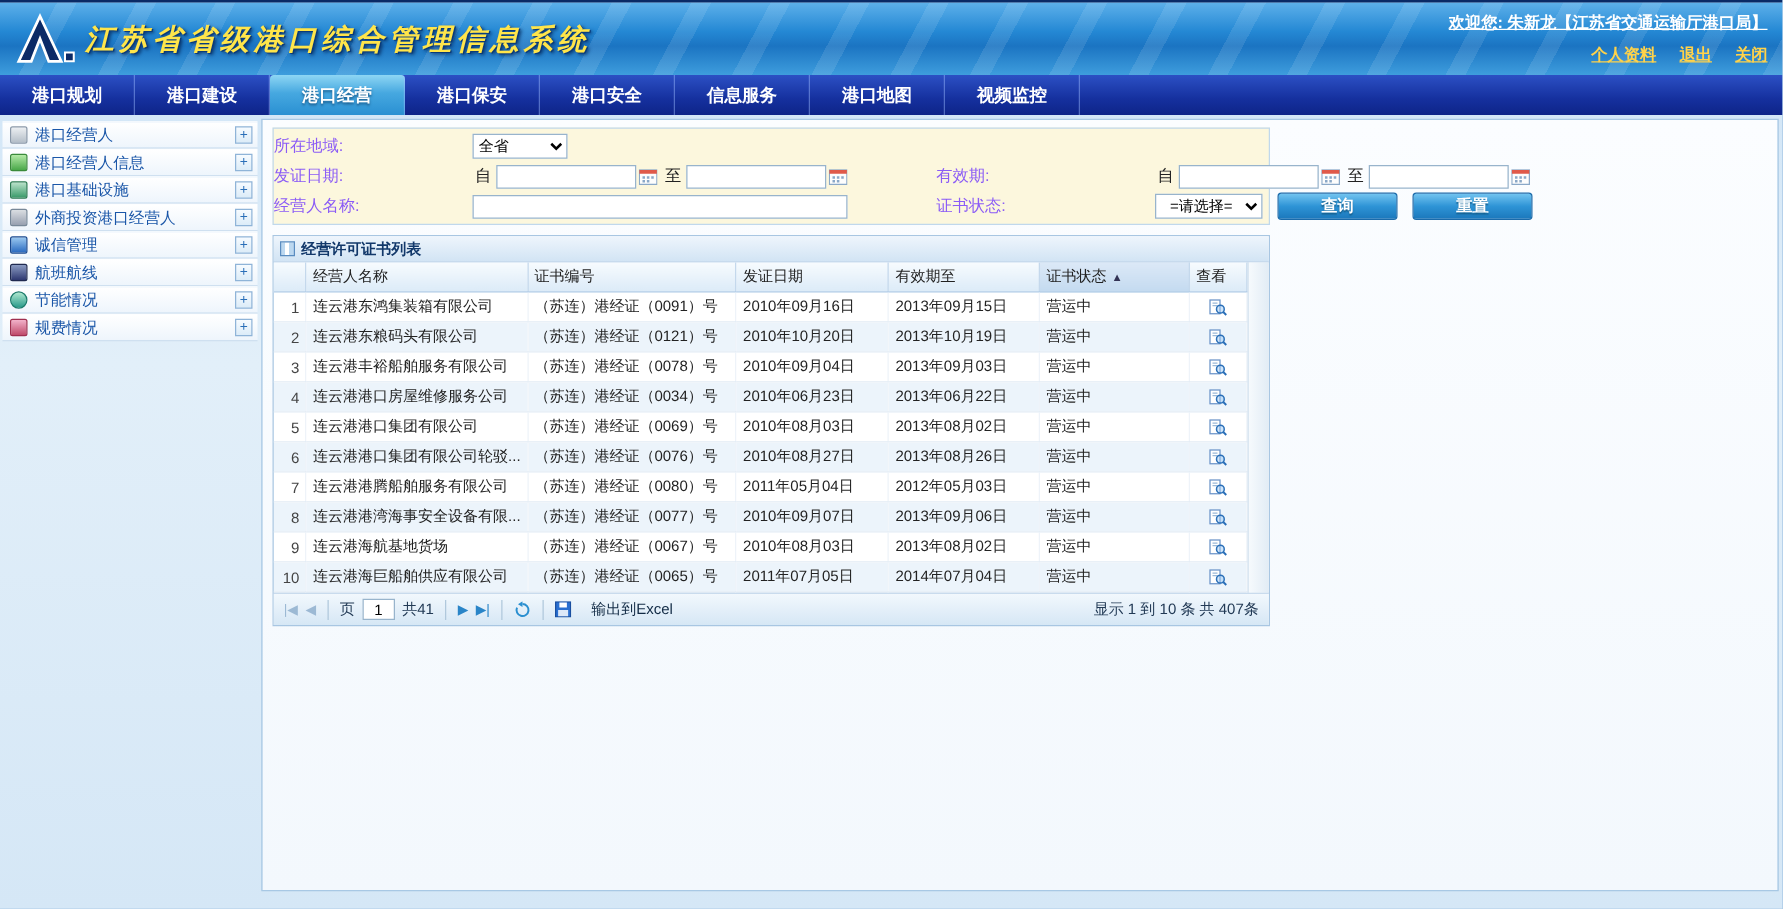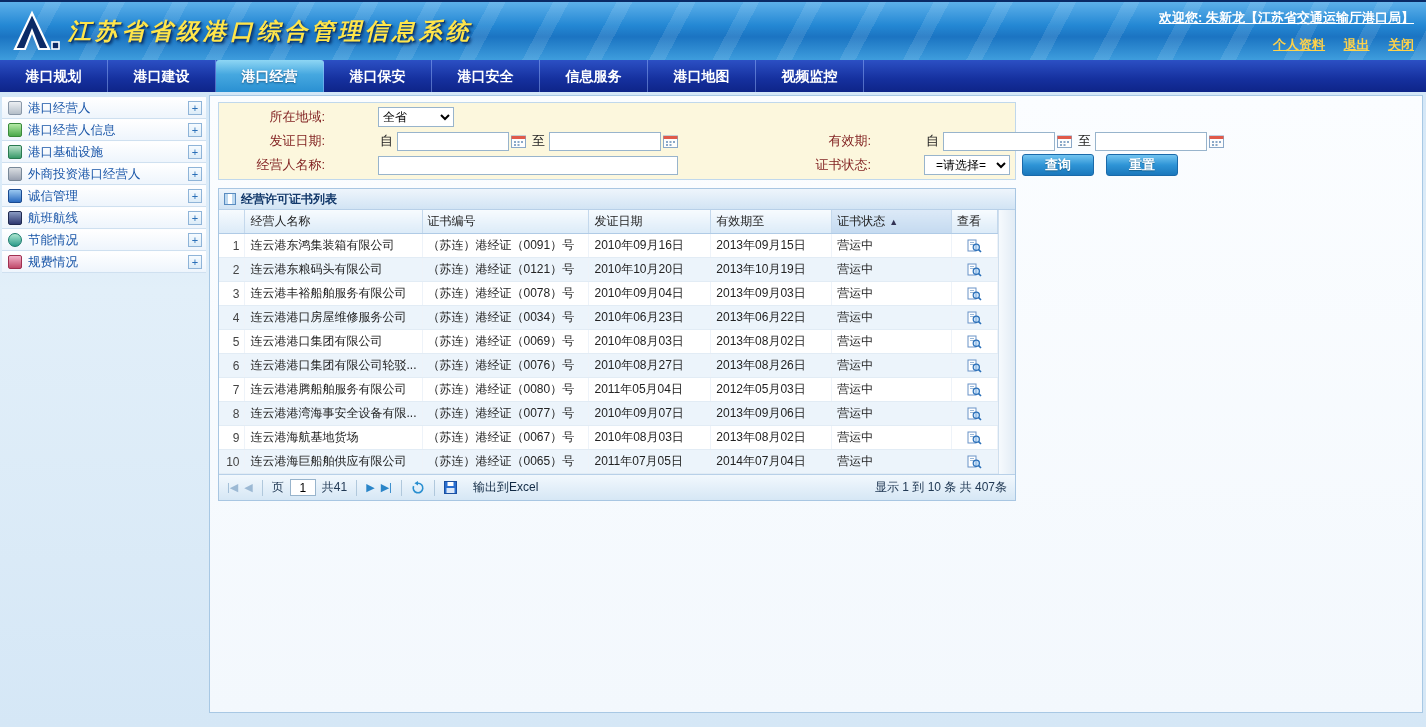--- a/index.html
+++ b/index.html
@@ -55,29 +55,29 @@
     color:#2a6fb8; font-size:11px; line-height:12px; text-align:center; cursor:pointer; }
   .plus::before { content:"+"; }
 
   .content { flex:1; margin-left:3px; margin-right:1px; height:618px;
     border:1px solid #a8c8e4; background:linear-gradient(180deg,#fbfdff,#f3f8fd);
     padding:6px 0 0 8px; }
 
   
   .search-panel { width:798px; border:1px solid #c0d8ec; background:#fcf7dd; padding:2px 0; }
   .s-row { display:grid; grid-template-columns:112px 418px 128px 1fr; align-items:center; height:24px; }
-  .s-lbl { text-align:right; padding-right:6px; font-size:13px; color:#7f1d1d; }
+  .s-lbl { padding-right:6px; font-size:13px; color:#8b5cf6; }
   .fld { display:flex; align-items:center;margin-left:47px; }
   .inp { height:19px; border:1px solid #98b4cc; background:#fff; font-size:12px; padding:0 3px; }
   .date-inp { width:112px; }
   .name-inp { width:300px; }
   .sel { height:20px; font-size:12px; border:1px solid #98b4cc; background:#fff; }
   .mini-lbl { font-size:13px; color:#222; margin:0 4px 0 2px; }
   .cal-btn { margin:0 4px 0 2px; cursor:pointer; display:inline-flex; }
-  .btn { width:72px; height:22px; color:#fff; font-size:13px; font-weight:bold;
+  .btn { width:96px; height:22px; color:#fff; font-size:13px; font-weight:bold;
     background:linear-gradient(180deg,#72c4f0 0%,#2e94d6 50%,#1b78bc 100%);
     border:1px solid #1a6aaa; border-radius:3px; margin-left:12px; cursor:pointer;
     text-shadow:0 1px 1px #15608f; }
 
   
   .grid-panel { width:798px; border:1px solid #a8c6e2; margin-top:8px; background:#fff; }
   .panel-title { height:21px; background:linear-gradient(180deg,#eef5fc,#d2e4f4);
     border-bottom:1px solid #b8d0e8; display:flex; align-items:center; padding:0 5px;
     font-size:12px; font-weight:bold; color:#12386a; }
   .pt-icon { width:12px; height:12px; border:1px solid #5a8cc0; margin-right:5px;

